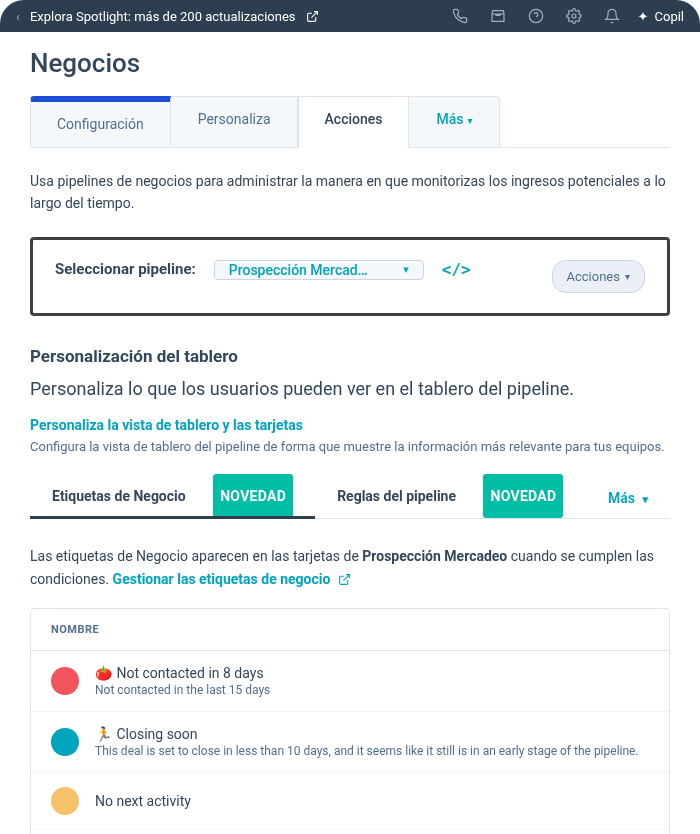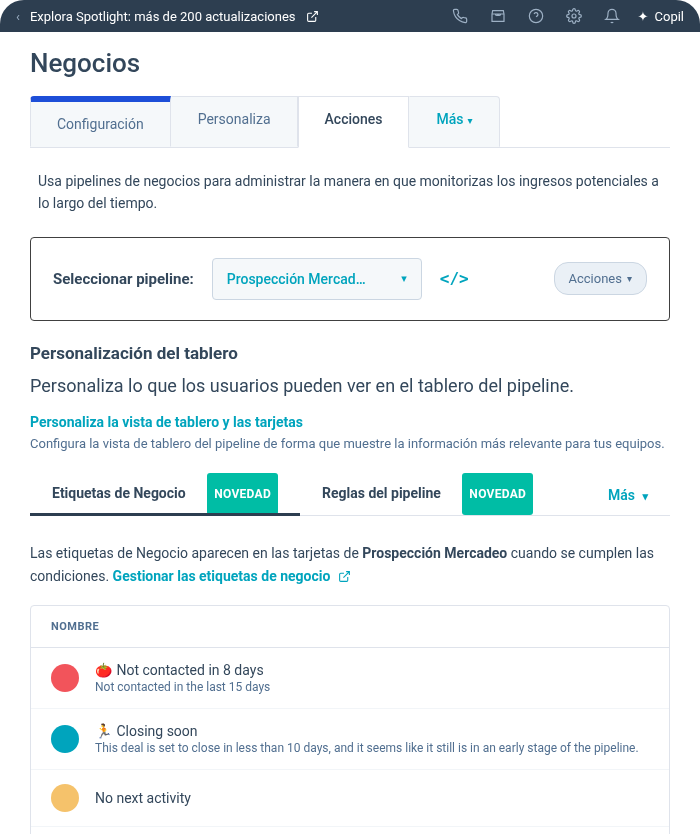--- a/index.html
+++ b/index.html
@@ -13,35 +13,35 @@
 .page{padding:16px 30px 0}
 h1{font-size:26px;font-weight:500;color:#33475b;margin-bottom:18px}
 .tabs{display:flex;border-bottom:1px solid #dfe3eb}
 .tab{padding:14px 26px;font-size:14px;color:#516f90;cursor:pointer;border:1px solid transparent;background:#f5f8fa;border-right:1px solid #dfe3eb}
 .tab.first{border-left:1px solid #dfe3eb;border-top:6px solid #1d4ed8;border-radius:4px 0 0 0}
 .tab.mid{border-top:1px solid #dfe3eb}
 .tab.active{background:#fff;color:#33475b;border:1px solid #dfe3eb;border-bottom:1px solid #fff;margin-bottom:-1px;font-weight:500}
 .tab.more{color:#00a4bd;font-weight:500;border-top:1px solid #dfe3eb;border-right:1px solid #dfe3eb;border-radius:0 4px 0 0;background:#f5f8fa}
 .tab-caret{font-size:10px;margin-left:4px}
 .tab-link{margin-left:auto;color:#00a4bd;font-weight:600;padding:14px 0;font-size:14px;display:flex;align-items:center;gap:6px;cursor:pointer}
-.desc{color:#33475b;font-size:14px;line-height:1.6;margin:22px 8px}
-.selector-box{border:1px solid #404040;border-radius:4px;padding:20px 22px;display:flex;align-items:center;gap:18px;margin-bottom:22px}
+.desc{color:#33475b;font-size:14px;line-height:1.6;margin:22px 0}
+.selector-box{border:3px solid #404040;border-radius:4px;padding:20px 22px;display:flex;align-items:flex-start;gap:18px;margin-bottom:30px}
 .selector-label{font-weight:700;color:#33475b;font-size:15px}
-.pipeline-select{border:1px solid #cbd6e2;border-radius:4px;padding:12px 14px;color:#00a4bd;font-weight:500;font-size:14px;display:flex;align-items:center;gap:10px;cursor:pointer;min-width:210px;background:#f5f8fa}
+.pipeline-select{border:1px solid #cbd6e2;border-radius:4px;padding:1px 14px;color:#00a4bd;font-weight:500;font-size:14px;display:flex;align-items:center;gap:10px;cursor:pointer;min-width:210px;background:#f5f8fa}
 .pipeline-select .caret{color:#00a4bd;font-size:11px;margin-left:auto}
 .code-icon{color:#00a4bd;font-weight:700;font-size:16px;font-family:monospace}
 .actions-btn{margin-left:auto;border:1px solid #cbd6e2;background:#eaf0f6;color:#516f90;padding:8px 14px;border-radius:14px;font-size:13px;cursor:pointer;display:flex;align-items:center;gap:5px}
 h2{font-size:17px;font-weight:700;color:#33475b;margin-bottom:12px}
 .subdesc{font-size:18px;color:#33475b;margin-bottom:18px}
 .link-heading{color:#00a4bd;font-weight:700;font-size:14px;margin-bottom:4px;cursor:pointer}
 .link-desc{font-size:13px;color:#516f90;line-height:1.5;margin-bottom:22px}
 .subtabs{display:flex;border-bottom:1px solid #dfe3eb;gap:0;align-items:center}
 .subtab{padding:10px 22px 14px;font-size:14px;font-weight:700;color:#33475b;cursor:pointer;position:relative}
 .subtab.active::after{content:"";position:absolute;left:0;right:0;bottom:-1px;height:3px;background:#2d3e50}
-.badge{background:#00bda5;color:#fff;font-size:12px;font-weight:700;padding:14px 7px;border-radius:3px;margin-left:18px;letter-spacing:.3px}
+.badge{background:#00bda5;color:#fff;font-size:14px;font-weight:700;padding:14px 7px;border-radius:3px;margin-left:24px;letter-spacing:.3px}
 .subtab-more{color:#00a4bd;font-weight:600;font-size:14px;margin-left:auto;padding:10px 22px;cursor:pointer}
 .labels-desc{font-size:14px;color:#33475b;line-height:1.6;margin:26px 0 18px}
 .labels-desc b{font-weight:700}
 .manage-link{color:#00a4bd;font-weight:700;cursor:pointer}
 .label-list{border:1px solid #dfe3eb;border-radius:4px}
 .list-header{padding:14px 20px;font-size:11px;font-weight:700;color:#516f90;letter-spacing:.5px;border-bottom:1px solid #dfe3eb}
 .label-row{display:flex;align-items:center;gap:16px;padding:14px 20px;border-bottom:1px solid #f2f5f8}
 .label-row:last-child{border-bottom:none}
 .dot{width:28px;height:28px;border-radius:50%;flex-shrink:0}
 .label-text{display:flex;flex-direction:column;gap:2px}

